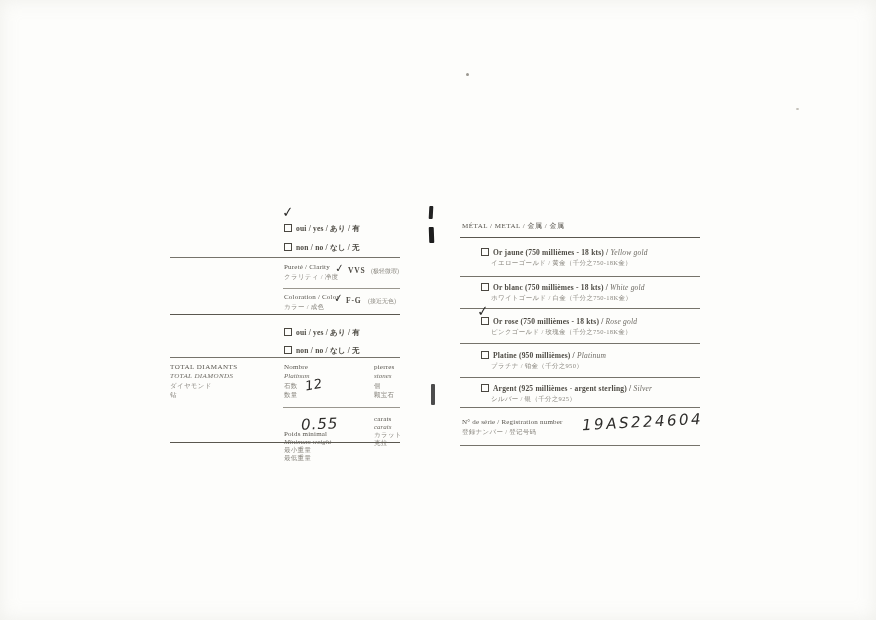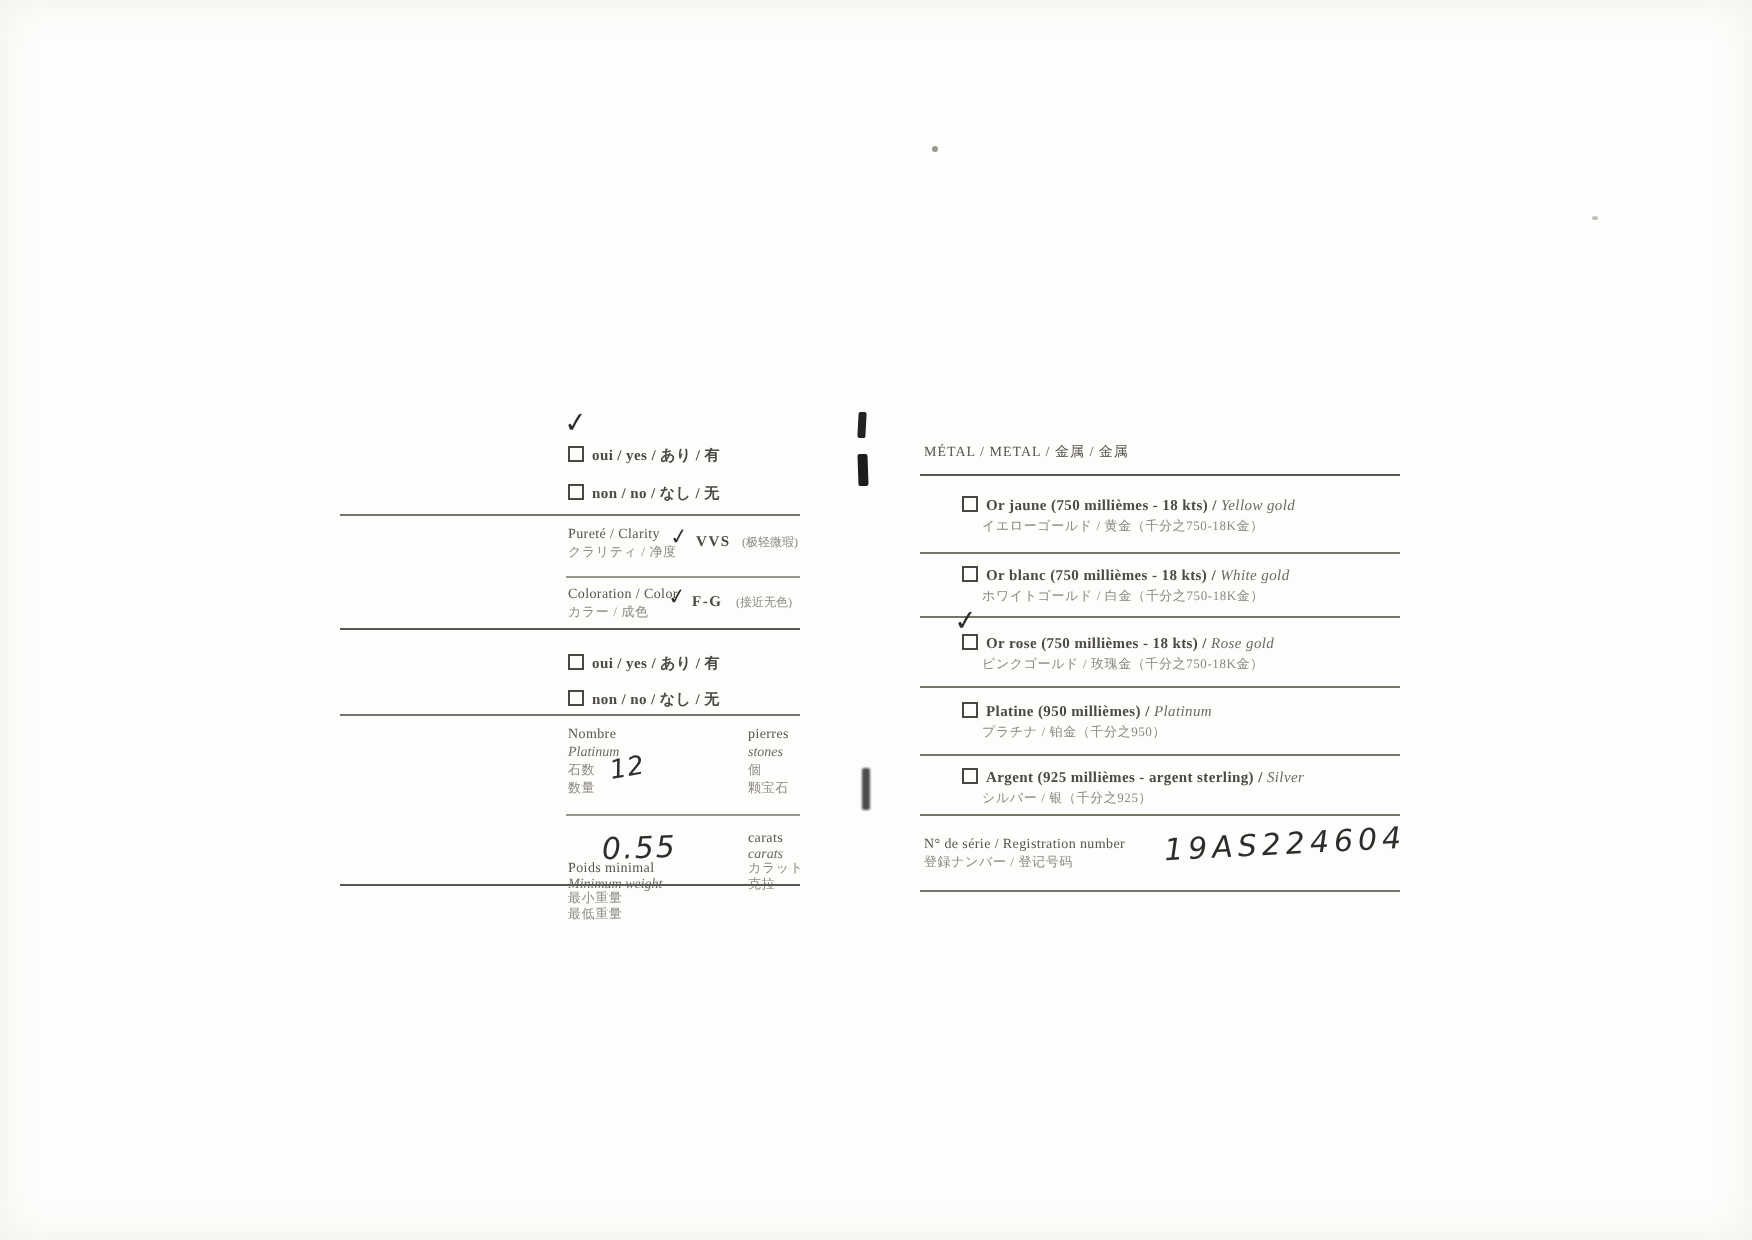--- a/index.html
+++ b/index.html
@@ -79,20 +79,26 @@
 
   <div class="abs" style="left:284px; top:321px;">
     <span class="cb"></span><span class="optline">oui / yes / あり / 有</span>
   </div>
   <div class="abs" style="left:284px; top:339px;">
     <span class="cb"></span><span class="optline">non / no / なし / 无</span>
   </div>
 
   <div class="rule" style="left:170px; top:357px; width:230px;"></div>
 
+  <div class="abs stack" style="left:170px; top:363px; width:112px;">
+    <span class="t-title">TOTAL DIAMANTS</span>
+    <span class="t-title-en">TOTAL DIAMONDS</span>
+    <span class="t-cjk">ダイヤモンド</span>
+    <span class="t-cjk">钻</span>
+  </div>
 
   <div class="abs stack" style="left:284px; top:363px;">
     <span class="t-label">Nombre</span>
     <span class="t-label-en">Platinum</span>
     <span class="t-cjk">石数</span>
     <span class="t-cjk">数量</span>
   </div>
   <span class="abs hand hw-qty" style="left:305px; top:377px;">12</span>
   <div class="abs stack" style="left:374px; top:363px;">
     <span class="t-label">pierres</span>

